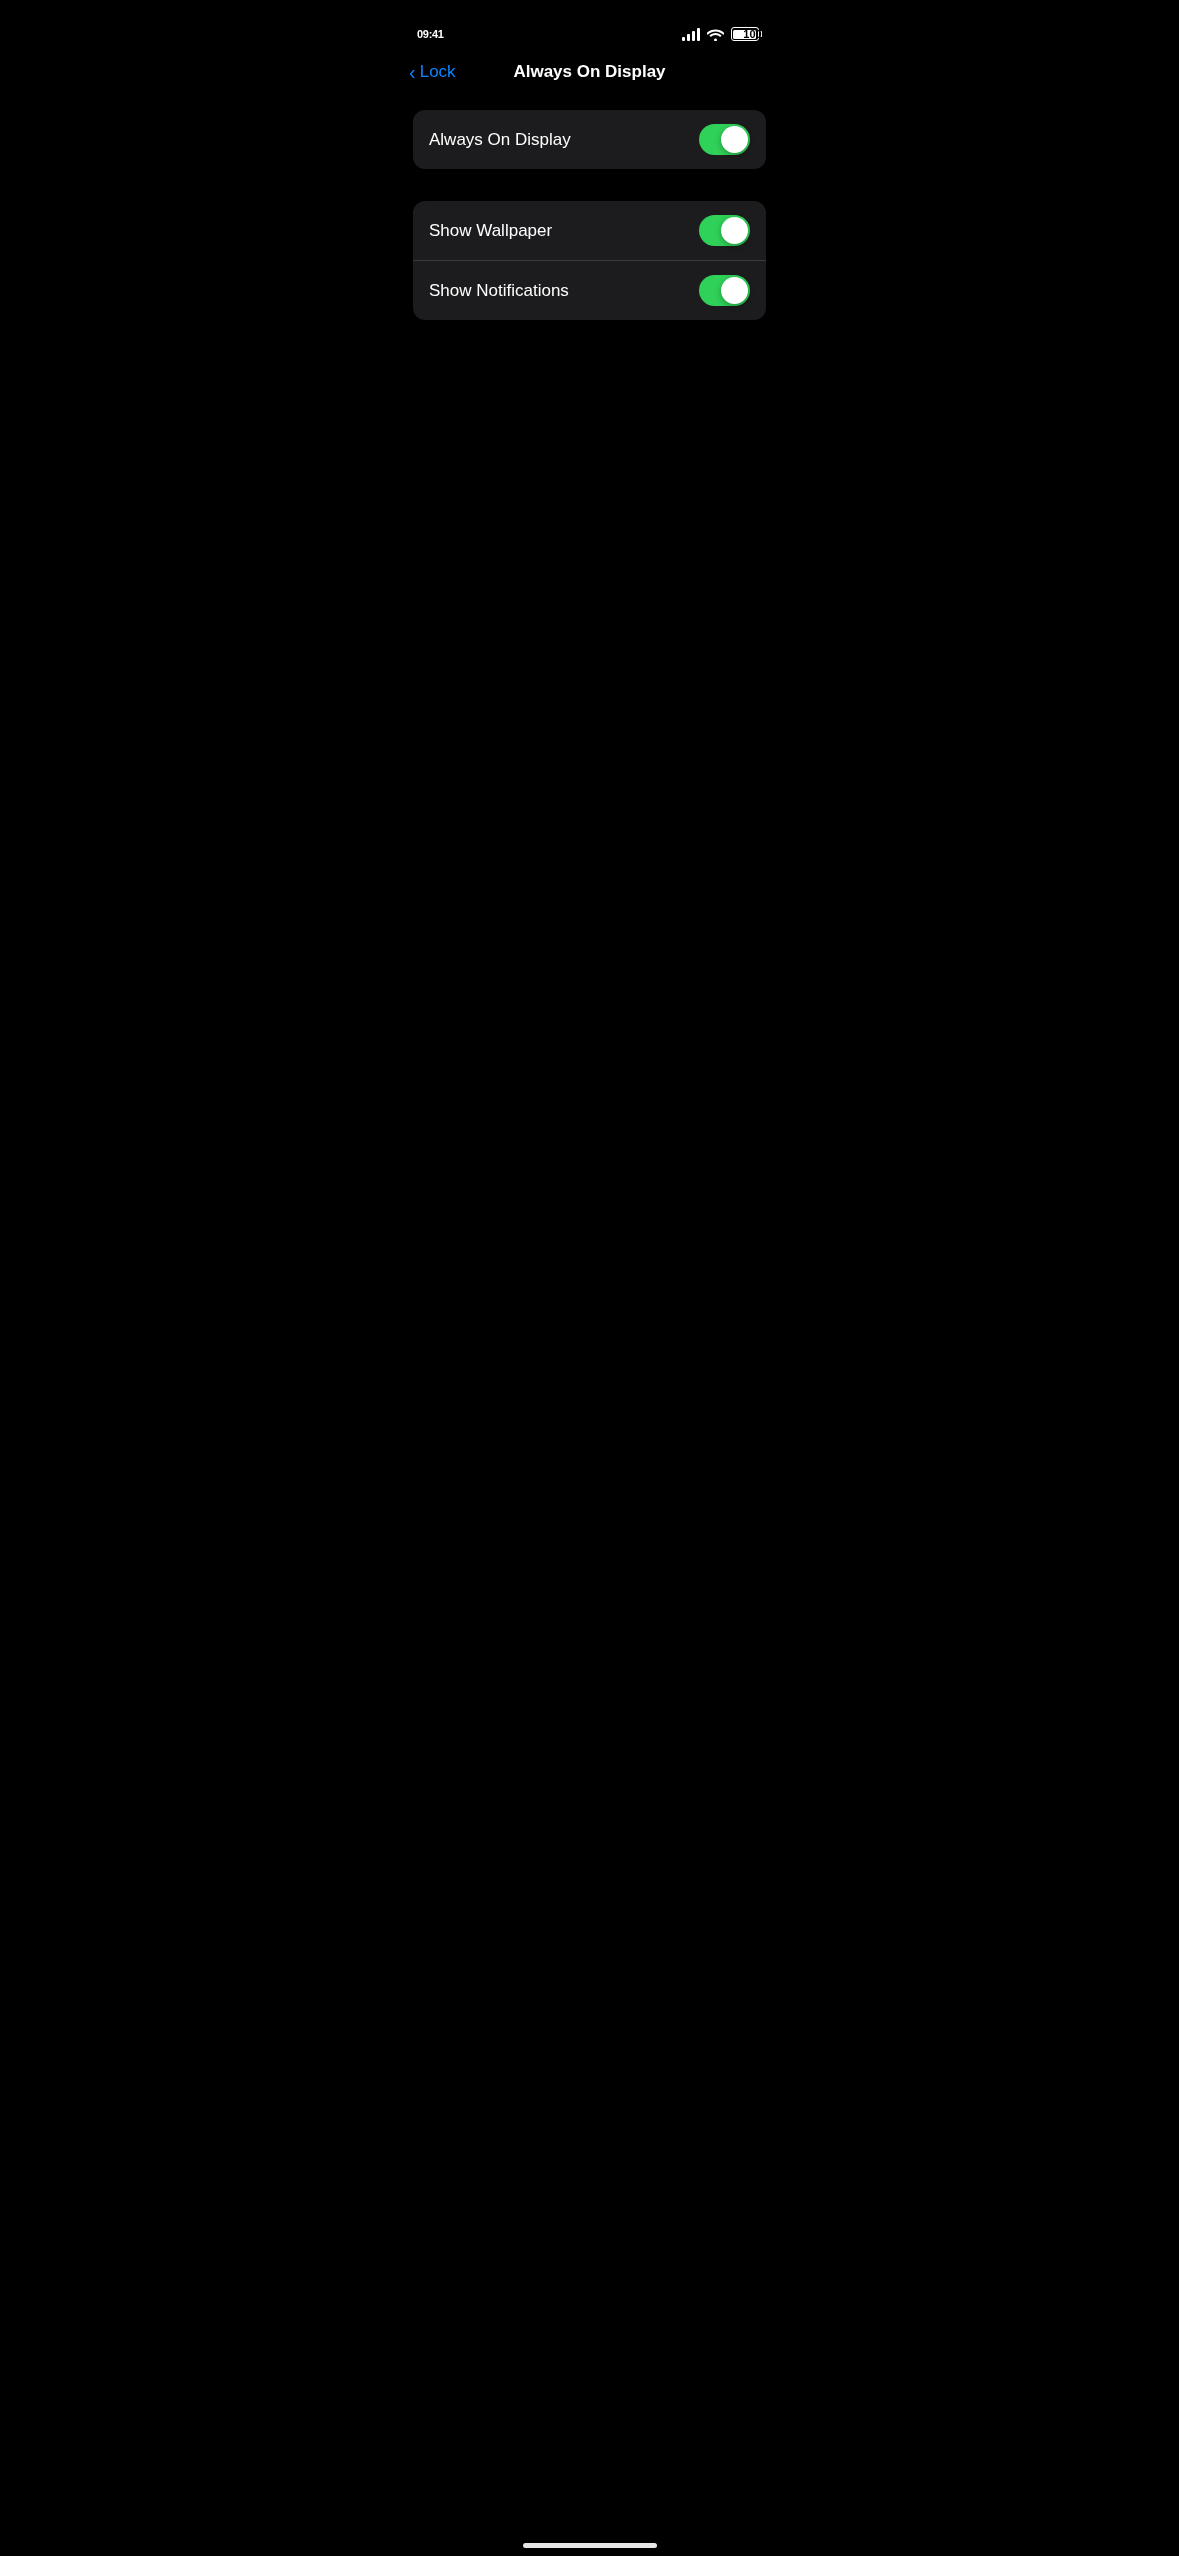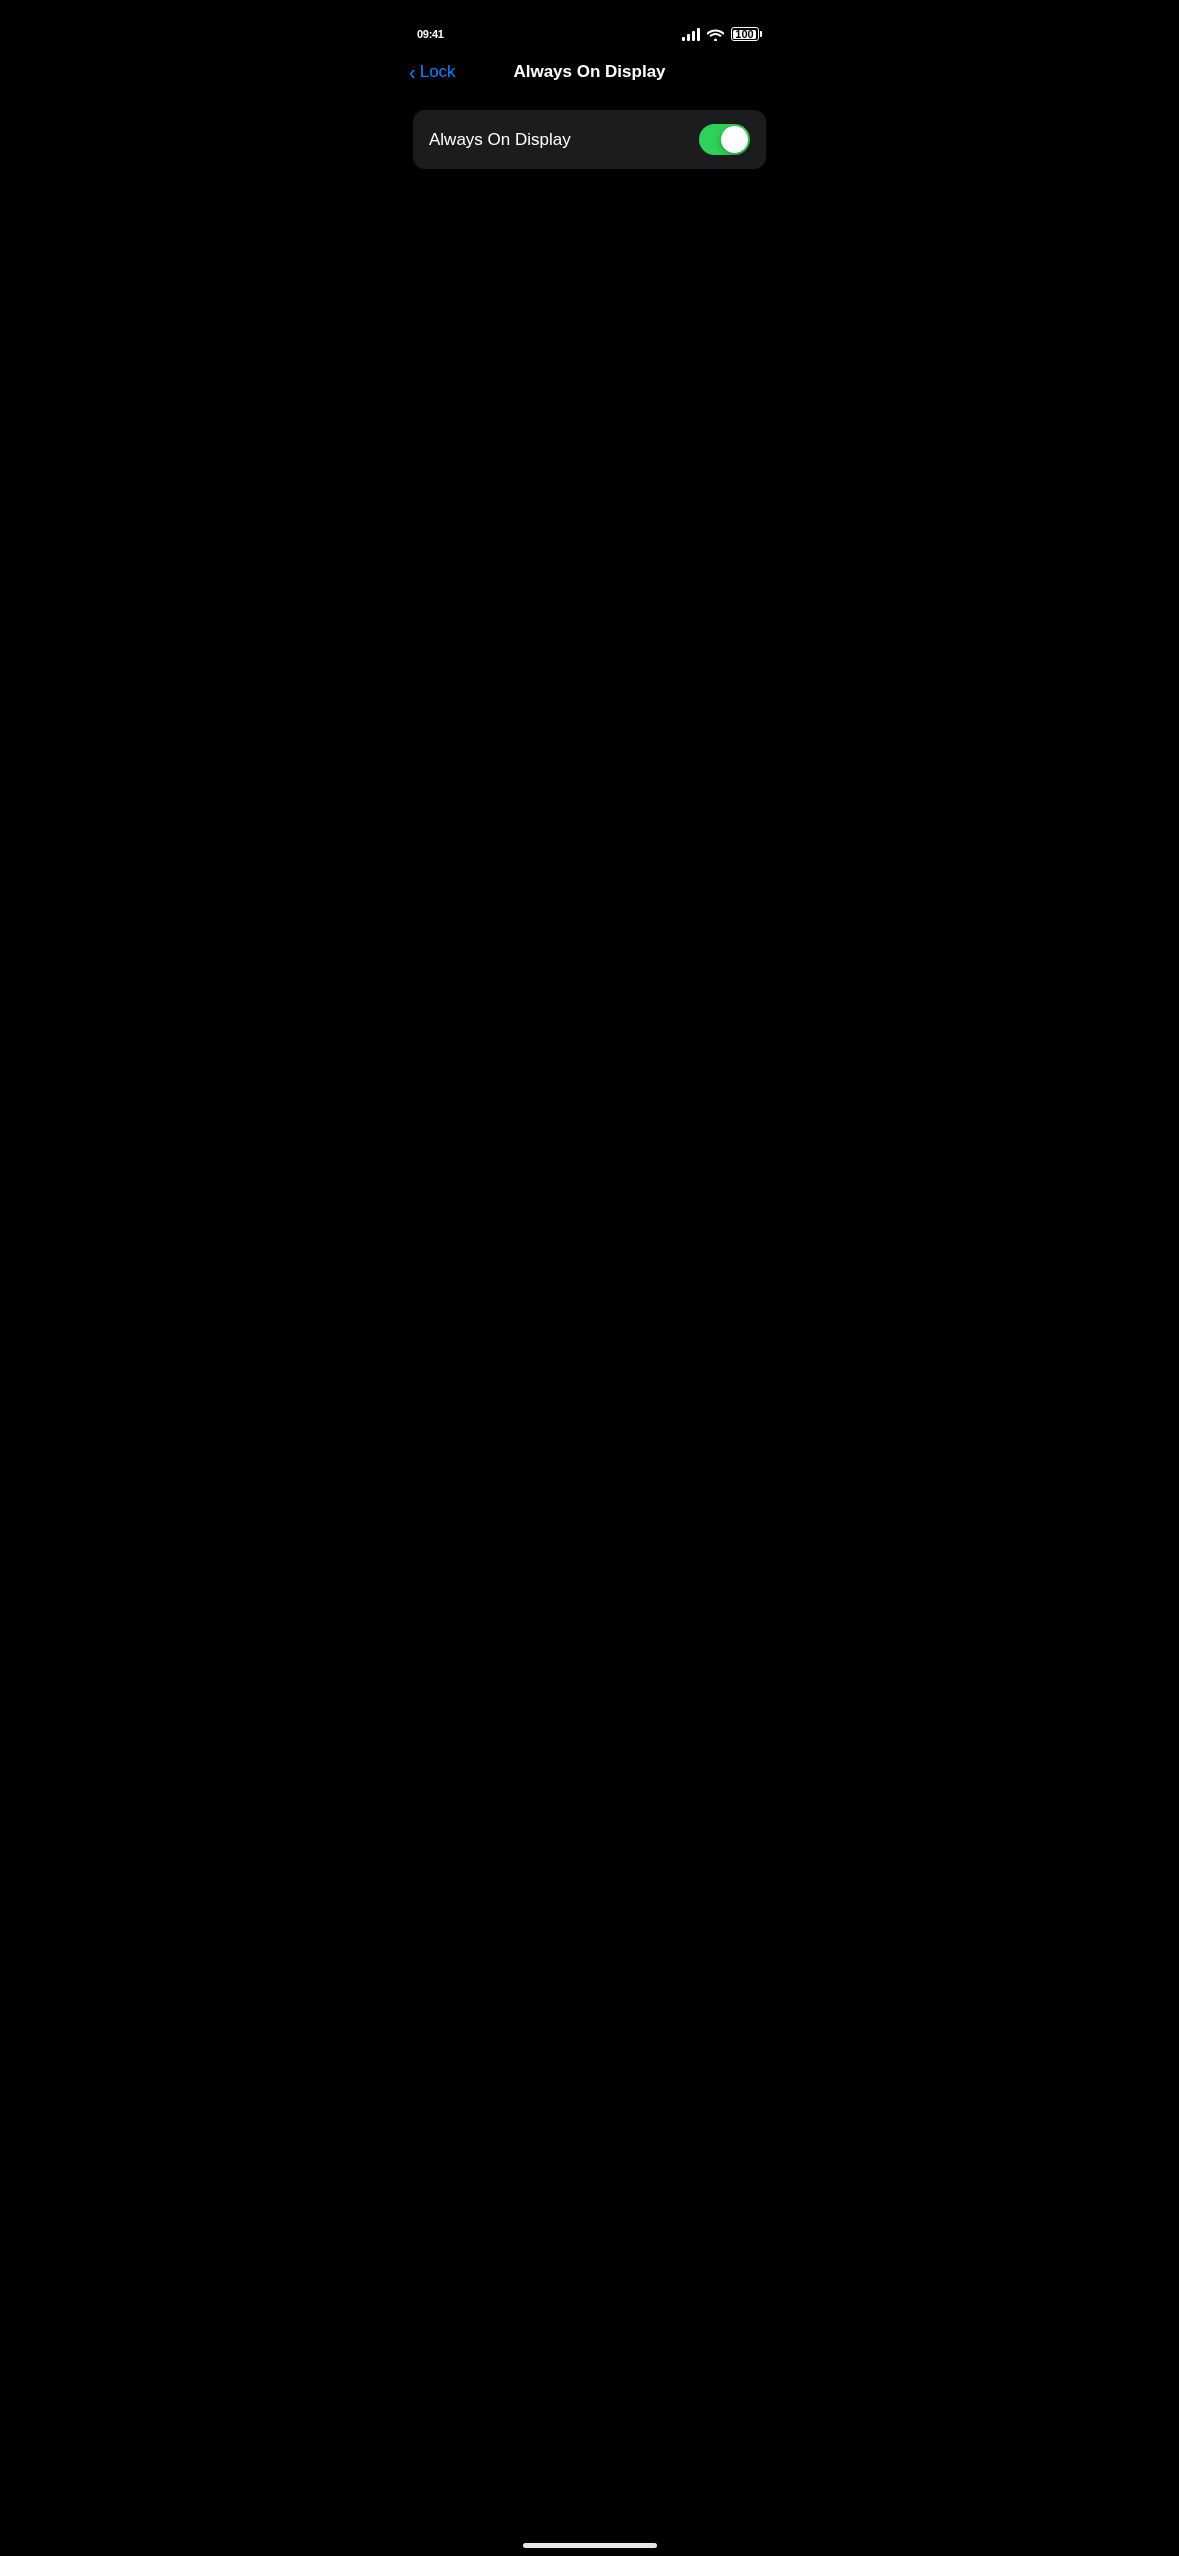--- a/index.html
+++ b/index.html
@@ -94,21 +94,21 @@
       border-radius: 0 1px 1px 0;
     }
 
     .battery-label {
       font-size: 11px;
       font-weight: 600;
       color: #000;
       position: absolute;
       width: 100%;
       text-align: center;
-      left: 0;
+      left: 8px;
     }
 
     
     .nav-bar {
       display: flex;
       align-items: center;
       padding: 8px 16px 12px 16px;
       position: relative;
     }
 
@@ -260,16 +260,30 @@
 
   <div class="settings-group">
     <div class="settings-row">
       <span class="settings-row-label">Always On Display</span>
       <div class="toggle">
         <div class="toggle-knob"></div>
       </div>
     </div>
   </div>
 
+  <div class="settings-group">
+    <div class="settings-row">
+      <span class="settings-row-label">Show Wallpaper</span>
+      <div class="toggle">
+        <div class="toggle-knob"></div>
+      </div>
+    </div>
+    <div class="settings-row">
+      <span class="settings-row-label">Show Notifications</span>
+      <div class="toggle">
+        <div class="toggle-knob"></div>
+      </div>
+    </div>
+  </div>
 
 </div>
 
 <div class="home-indicator"></div>
 
 </body></html>

